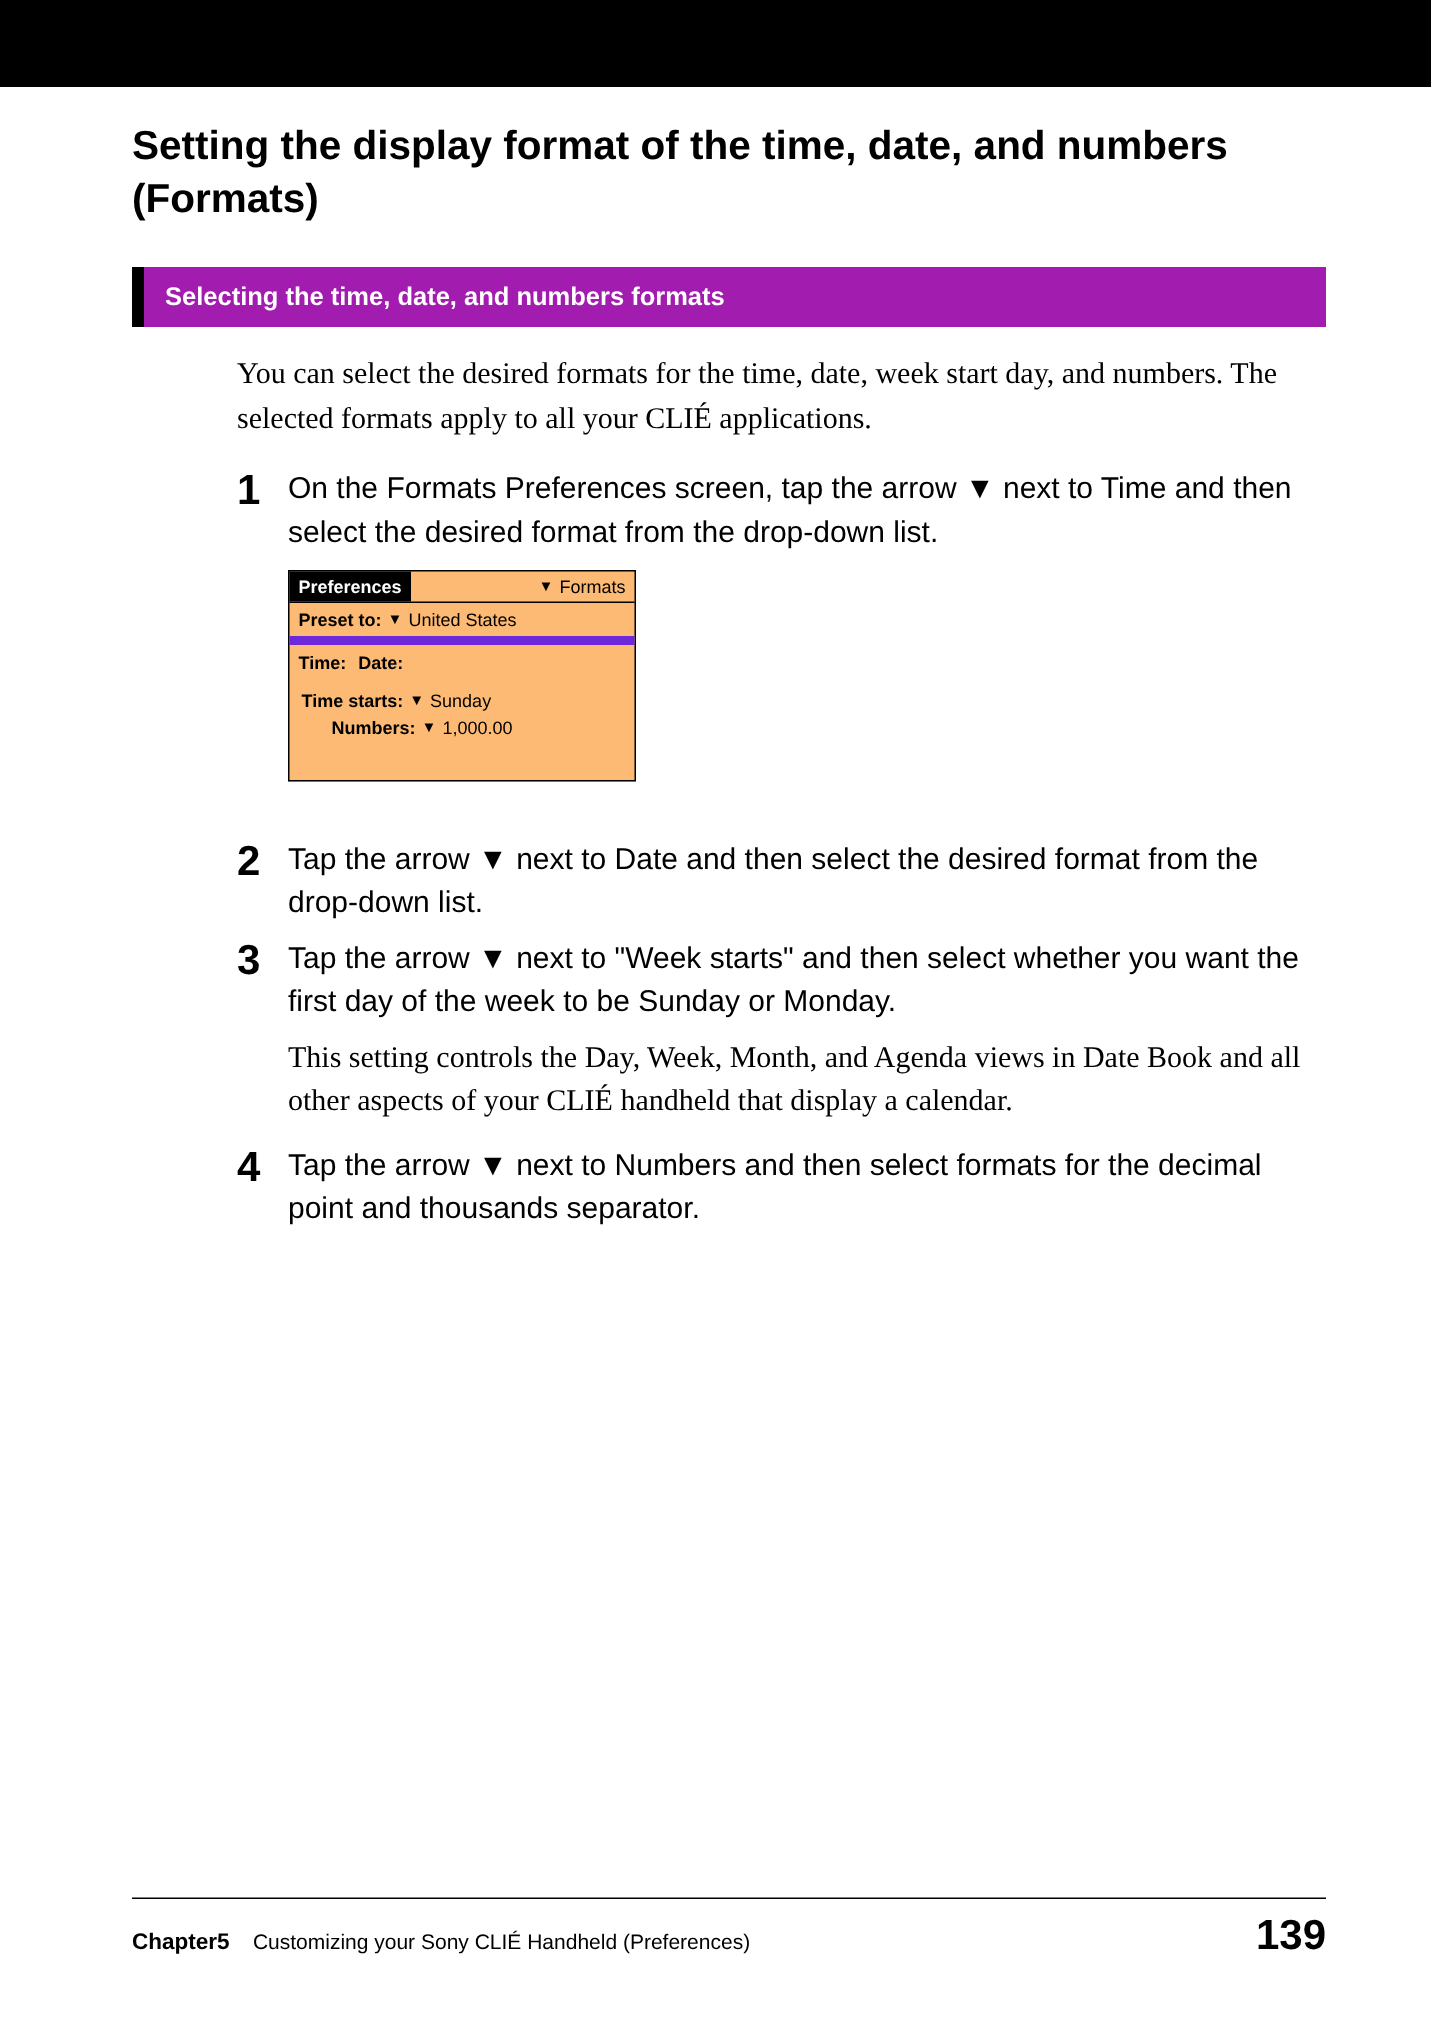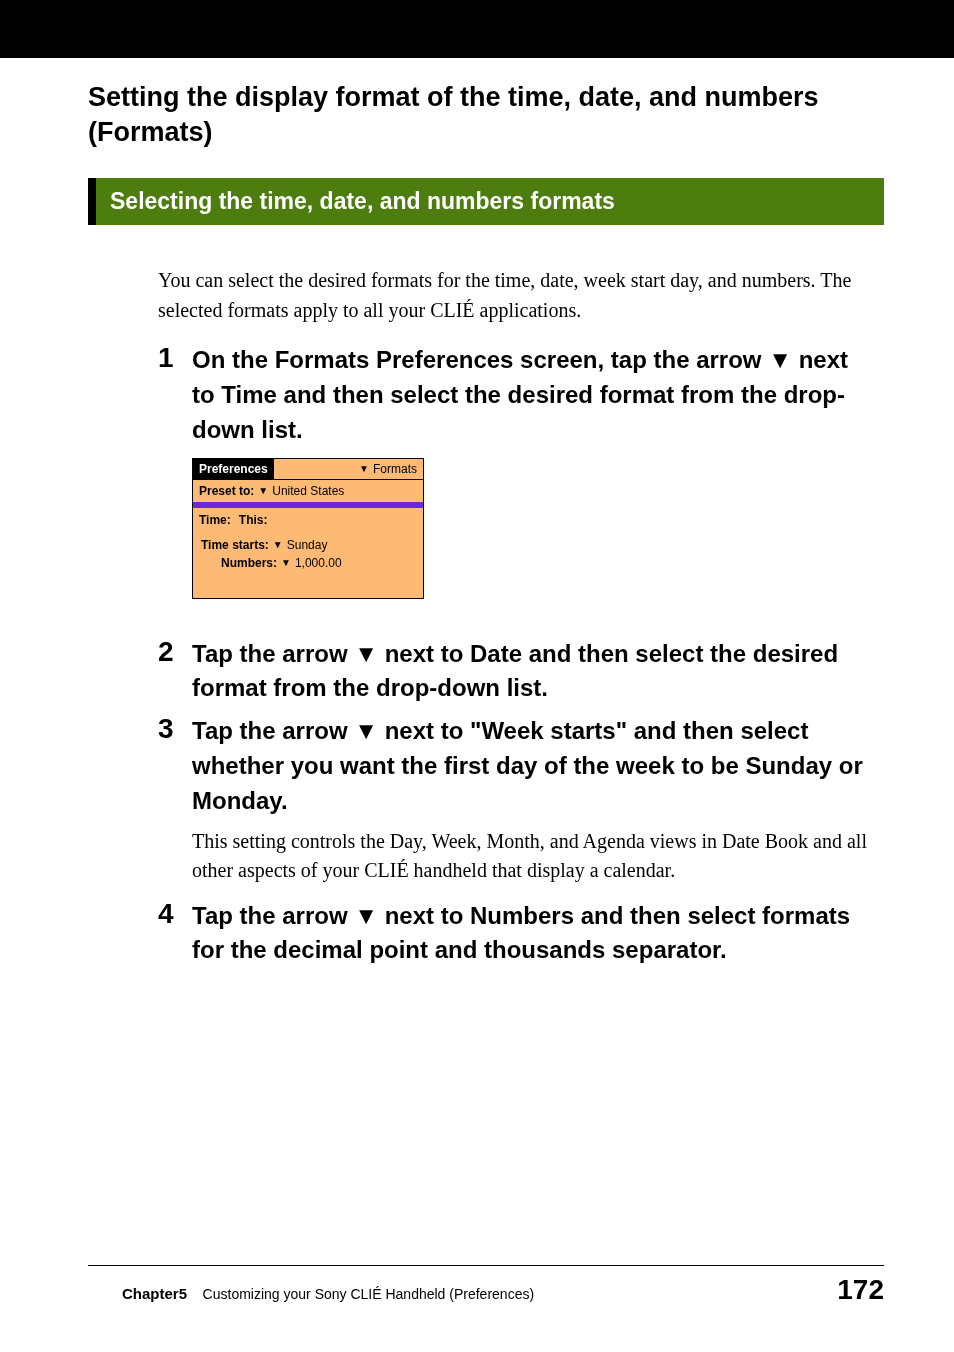--- a/index.html
+++ b/index.html
@@ -1,45 +1,45 @@
 <!DOCTYPE html>
 <html><head>
 <meta charset="utf-8">
 <style>
   * { box-sizing: border-box; margin: 0; padding: 0; }
   html, body { width: 954px; height: 1352px; background: #fff; font-family: Georgia, 'Times New Roman', serif; color: #000; }
   .page { width: 954px; height: 1352px; position: relative; }
   .topbar { width: 100%; height: 58px; background: #000; }
   .content { padding: 22px 70px 0 88px; }
   .main-title { font-family: Arial, Helvetica, sans-serif; font-weight: 800; font-size: 27px; line-height: 1.3; margin-bottom: 28px; }
-  .section-bar { background: #4d7c0f; border-left: 8px solid #000; color: #fff; font-family: Arial, Helvetica, sans-serif; font-weight: 700; font-size: 23px; padding: 10px 14px 10px 14px; margin-bottom: 40px; }
+  .section-bar { background: #a21caf; border-left: 8px solid #000; color: #fff; font-family: Arial, Helvetica, sans-serif; font-weight: 700; font-size: 17px; padding: 10px 14px 10px 14px; margin-bottom: 16px; }
   .body-text { font-size: 20px; line-height: 1.5; margin-left: 70px; margin-right: 10px; margin-bottom: 18px; }
   .step { display: flex; margin-left: 70px; margin-right: 10px; margin-bottom: 8px; }
   .step-num { font-family: Arial, Helvetica, sans-serif; font-weight: 900; font-size: 28px; width: 34px; flex-shrink: 0; line-height: 1.1; }
-  .step-main { font-family: Arial, Helvetica, sans-serif; font-weight: 700; font-size: 24px; line-height: 1.45; flex: 1; }
+  .step-main { font-family: Arial, Helvetica, sans-serif; font-weight: 400; font-size: 20px; line-height: 1.45; flex: 1; }
   .step-note { font-family: Georgia, 'Times New Roman', serif; font-weight: 400; font-size: 20px; line-height: 1.45; margin-left: 104px; margin-right: 10px; margin-top: 2px; margin-bottom: 14px; }
   .shot-wrap { margin-left: 104px; margin-top: 10px; margin-bottom: 38px; }
   .shot { width: 232px; border: 1px solid #000; background: #fdba74; font-family: Arial, Helvetica, sans-serif; font-size: 12px; }
   .shot-header { display: flex; justify-content: space-between; align-items: center; border-bottom: 1px solid #000; }
   .shot-header-left { background: #000; color: #fff; font-weight: 700; padding: 3px 6px; }
   .shot-header-right { padding: 3px 6px; display: flex; align-items: center; gap: 4px; }
   .tri { font-size: 10px; }
   .shot-row { display: flex; align-items: center; border-bottom: 6px solid #6d28d9; padding: 4px 6px; gap: 4px; }
   .shot-grid { display: flex; }
   .shot-labels { display: flex; text-align: center; font-weight: 700; padding: 4px 0 4px 6px; }
   .shot-labels > div { height: 16px; line-height: 16px; padding-right: 4px; }
   .shot-dd { border: 1px solid #000; margin: 4px 6px 4px 0; flex: 1; }
   .shot-dd-item { padding: 1px 4px; height: 16px; line-height: 14px; }
   .shot-dd-item.sel { background: #000; color: #fff; }
   .shot-lower { padding: 6px 8px 24px 8px; }
   .shot-lower-row { display: flex; align-items: center; gap: 4px; font-size: 12px; margin-bottom: 4px; }
   .shot-lower-row .lbl { font-weight: 700; }
   .footer { position: absolute; bottom: 46px; left: 0; width: 100%; padding: 0 70px 0 88px; }
   .footer-rule { border-top: 1px solid #000; margin-bottom: 8px; }
-  .footer-row { display: flex; justify-content: space-between; align-items: baseline; font-family: Arial, Helvetica, sans-serif; margin-left: 34px; }
+  .footer-row { display: flex; justify-content: space-between; align-items: baseline; font-family: Arial, Helvetica, sans-serif; }
   .footer-left { font-size: 14px; }
   .footer-left .chap { font-weight: 800; font-size: 15px; }
   .footer-right { font-weight: 800; font-size: 28px; }
 </style>
 </head>
 <body>
 
 <div class="page">
   <div class="topbar"></div>
 
@@ -68,21 +68,21 @@
         </div>
         <div class="shot-row">
           <span style="font-weight:700">Preset to:</span>
           <span class="tri">▼</span>
           <span>United States</span>
         </div>
         <div class="shot-grid">
           <div class="shot-labels">
             <div>Time:</div>
             <div></div>
-            <div>This:</div>
+            <div>Date:</div>
             <div></div>
             <div></div>
           </div>
         </div>
         <div class="shot-lower">
           <div class="shot-lower-row">
             <span class="lbl">Time starts:</span>
             <span class="tri">▼</span>
             <span>Sunday</span>
           </div>
@@ -120,16 +120,16 @@
   </div>
 
   <div class="footer">
     <div class="footer-rule"></div>
     <div class="footer-row">
       <div class="footer-left">
         <span class="chap">Chapter5</span>
         <span>&nbsp;&nbsp;</span>
         <span>Customizing your Sony CLIÉ Handheld (Preferences)</span>
       </div>
-      <div class="footer-right">172</div>
+      <div class="footer-right">139</div>
     </div>
   </div>
 </div>
 
 </body></html>

